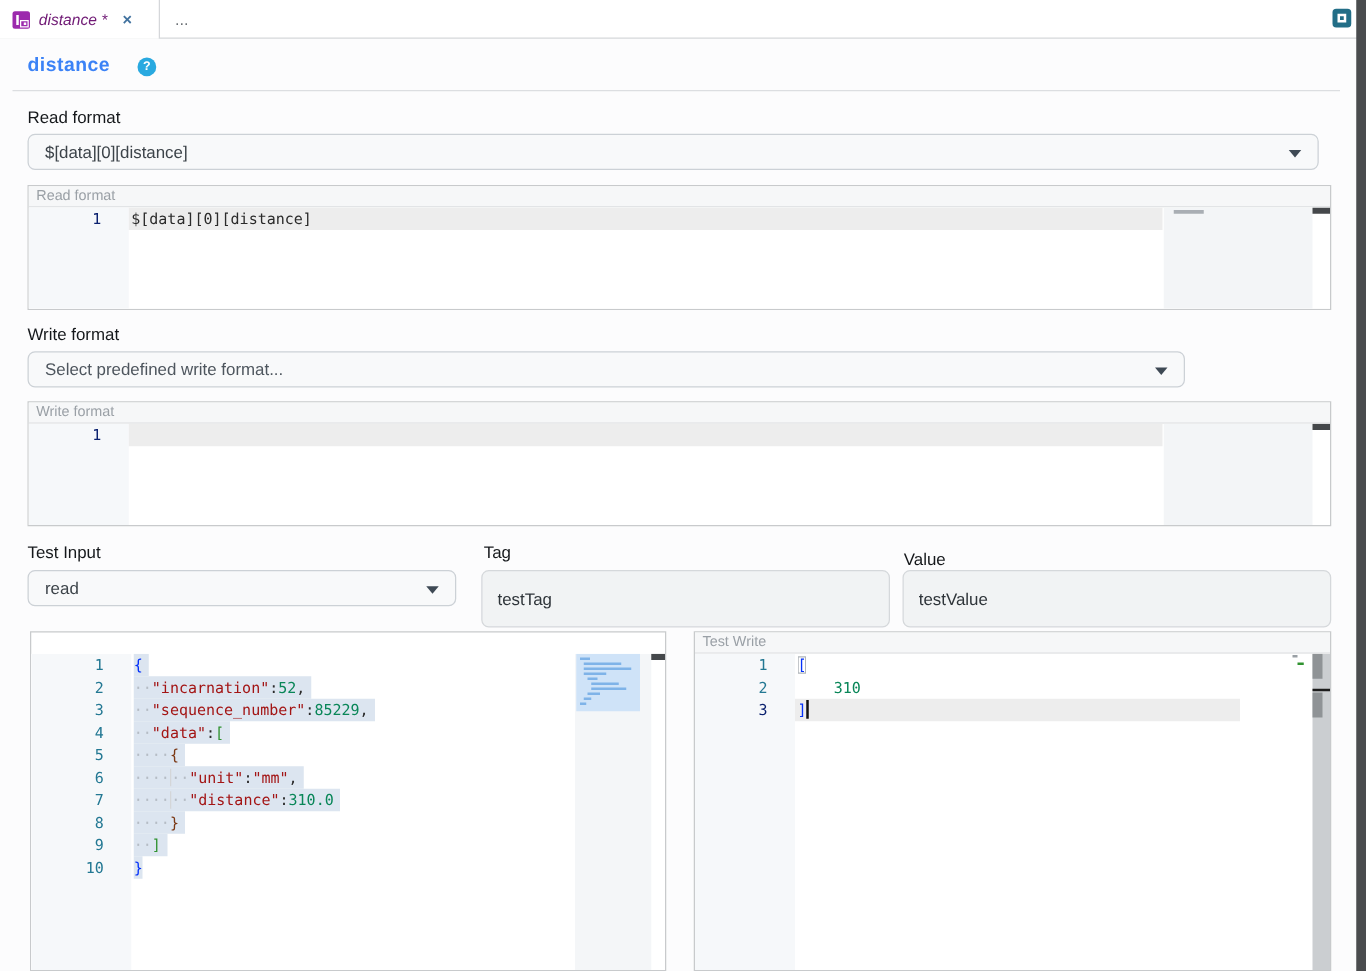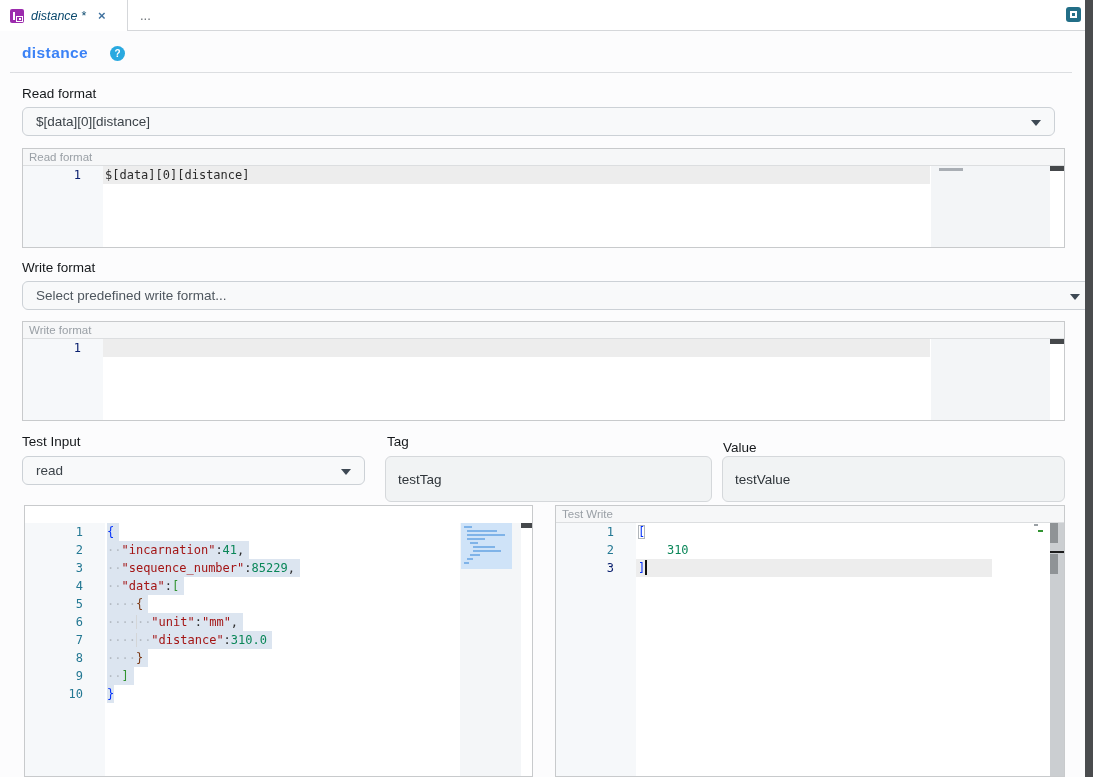--- a/index.html
+++ b/index.html
@@ -10,21 +10,21 @@
   .tabbar{position:absolute;left:0;top:0;width:1093px;height:30px;background:#ffffff;
           border-bottom:1px solid #d5d7da;}
   .tab-active{position:absolute;left:0;top:0;width:128px;height:31px;background:#ffffff;
           border-right:1px solid #d5d7da;box-sizing:border-box;display:flex;align-items:center;}
   .tabicon{position:relative;display:inline-block;width:14px;height:14px;margin-left:10px;
           background:#9c2bad;border-radius:2px;flex:0 0 14px;}
   .ti-bar{position:absolute;left:3px;top:3px;width:2px;height:8px;background:#ffffff;}
   .ti-br{position:absolute;right:1px;bottom:1px;width:7px;height:6px;border:1px solid #ffffff;
           box-sizing:border-box;}
   .ti-dot{position:absolute;right:3px;bottom:3px;width:2px;height:2px;background:#ffffff;}
-  .tablabel{font-size:12.5px;font-style:italic;color:#0c4a6e;margin-left:7px;white-space:nowrap;}
+  .tablabel{font-size:12.5px;font-style:italic;color:#701a75;margin-left:7px;white-space:nowrap;}
   .tabclose{margin-left:12px;font-size:13px;color:#41729f;font-weight:bold;cursor:pointer;line-height:14px;}
   .tab-more{position:absolute;left:128px;top:0;height:30px;display:flex;align-items:center;
           padding-left:12px;color:#6b7075;font-size:13px;}
   .winicon{position:absolute;right:12px;top:7px;width:15px;height:15px;background:#226e87;
           border-radius:3px;}
   .wi-in{position:absolute;left:4px;top:4px;width:7px;height:7px;background:#ffffff;}
   .wi-in2{position:absolute;left:6px;top:6px;width:3px;height:3px;background:#226e87;}
 
   
   .ptitle{position:absolute;left:22px;top:44px;font-size:15.5px;font-weight:bold;
@@ -130,21 +130,21 @@
       <div class="code-rows" style="right:134px;left:0">
           <div class="crow active"><span class="lnum">1</span><span class="lcontent"><span class="seg"><span class="tk pln">$[data][0][distance]</span></span></span></div>
         </div>
       <div class="vscroll" style="left:1027px;width:14px">
         <div class="vthumb"></div>
       </div>
     </div>
   </div>
 
   <div class="flabel" style="left:22px;top:260px">Write format</div>
-  <div class="select" style="left:22px;top:281px;width:1072px">
+  <div class="select" style="left:22px;top:281px;width:926px">
     <span class="ph">Select predefined write format...</span>
     <span class="caret"></span>
   </div>
 
   <div class="panel" style="left:22px;top:321px;width:1043px;height:100px">
     <div class="phead">
       <span>Write format</span>
     </div>
     <div class="pbody">
       <div class="gutter"></div>
@@ -182,21 +182,21 @@
           <div class="mm-bar" style="left:9px;top:19px;width:8px"></div>
           <div class="mm-bar" style="left:12px;top:23px;width:22px"></div>
           <div class="mm-bar" style="left:12px;top:27px;width:28px"></div>
           <div class="mm-bar" style="left:9px;top:31px;width:10px"></div>
           <div class="mm-bar" style="left:6px;top:35px;width:6px"></div>
           <div class="mm-bar" style="left:3px;top:39px;width:5px"></div>
         </div>
       </div>
       <div class="code-rows" style="right:72px;left:0">
           <div class="crow"><span class="lnum">1</span><span class="lcontent"><span class="seg sel"><span class="tk br0">{</span></span></span></div>
-          <div class="crow"><span class="lnum">2</span><span class="lcontent"><span class="seg sel"><span class="tk ws">··</span><span class="tk key">"incarnation"</span><span class="tk pln">:</span><span class="tk num">41</span><span class="tk pln">,</span></span></span></div>
+          <div class="crow"><span class="lnum">2</span><span class="lcontent"><span class="seg sel"><span class="tk ws">··</span><span class="tk key">"incarnation"</span><span class="tk pln">:</span><span class="tk num">52</span><span class="tk pln">,</span></span></span></div>
           <div class="crow"><span class="lnum">3</span><span class="lcontent"><span class="seg sel"><span class="tk ws">··</span><span class="tk key">"sequence_number"</span><span class="tk pln">:</span><span class="tk num">85229</span><span class="tk pln">,</span></span></span></div>
           <div class="crow"><span class="lnum">4</span><span class="lcontent"><span class="seg sel"><span class="tk ws">··</span><span class="tk key">"data"</span><span class="tk pln">:</span><span class="tk br1">[</span></span></span></div>
           <div class="crow"><span class="lnum">5</span><span class="lcontent"><span class="seg sel"><span class="tk ws">····</span><span class="tk br2">{</span></span></span></div>
           <div class="crow"><span class="lnum">6</span><span class="lcontent"><span class="seg sel"><span class="tk ws">····</span><span class="tk wsg">··</span><span class="tk key">"unit"</span><span class="tk pln">:</span><span class="tk str">"mm"</span><span class="tk pln">,</span></span></span></div>
           <div class="crow"><span class="lnum">7</span><span class="lcontent"><span class="seg sel"><span class="tk ws">····</span><span class="tk wsg">··</span><span class="tk key">"distance"</span><span class="tk pln">:</span><span class="tk num">310.0</span></span></span></div>
           <div class="crow"><span class="lnum">8</span><span class="lcontent"><span class="seg sel"><span class="tk ws">····</span><span class="tk br2">}</span></span></span></div>
           <div class="crow"><span class="lnum">9</span><span class="lcontent"><span class="seg sel"><span class="tk ws">··</span><span class="tk br1">]</span></span></span></div>
           <div class="crow"><span class="lnum">10</span><span class="lcontent"><span class="seg sel nopad"><span class="tk br0">}</span></span></span></div>
         </div>
       <div class="vscroll" style="left:496px;width:11px">

